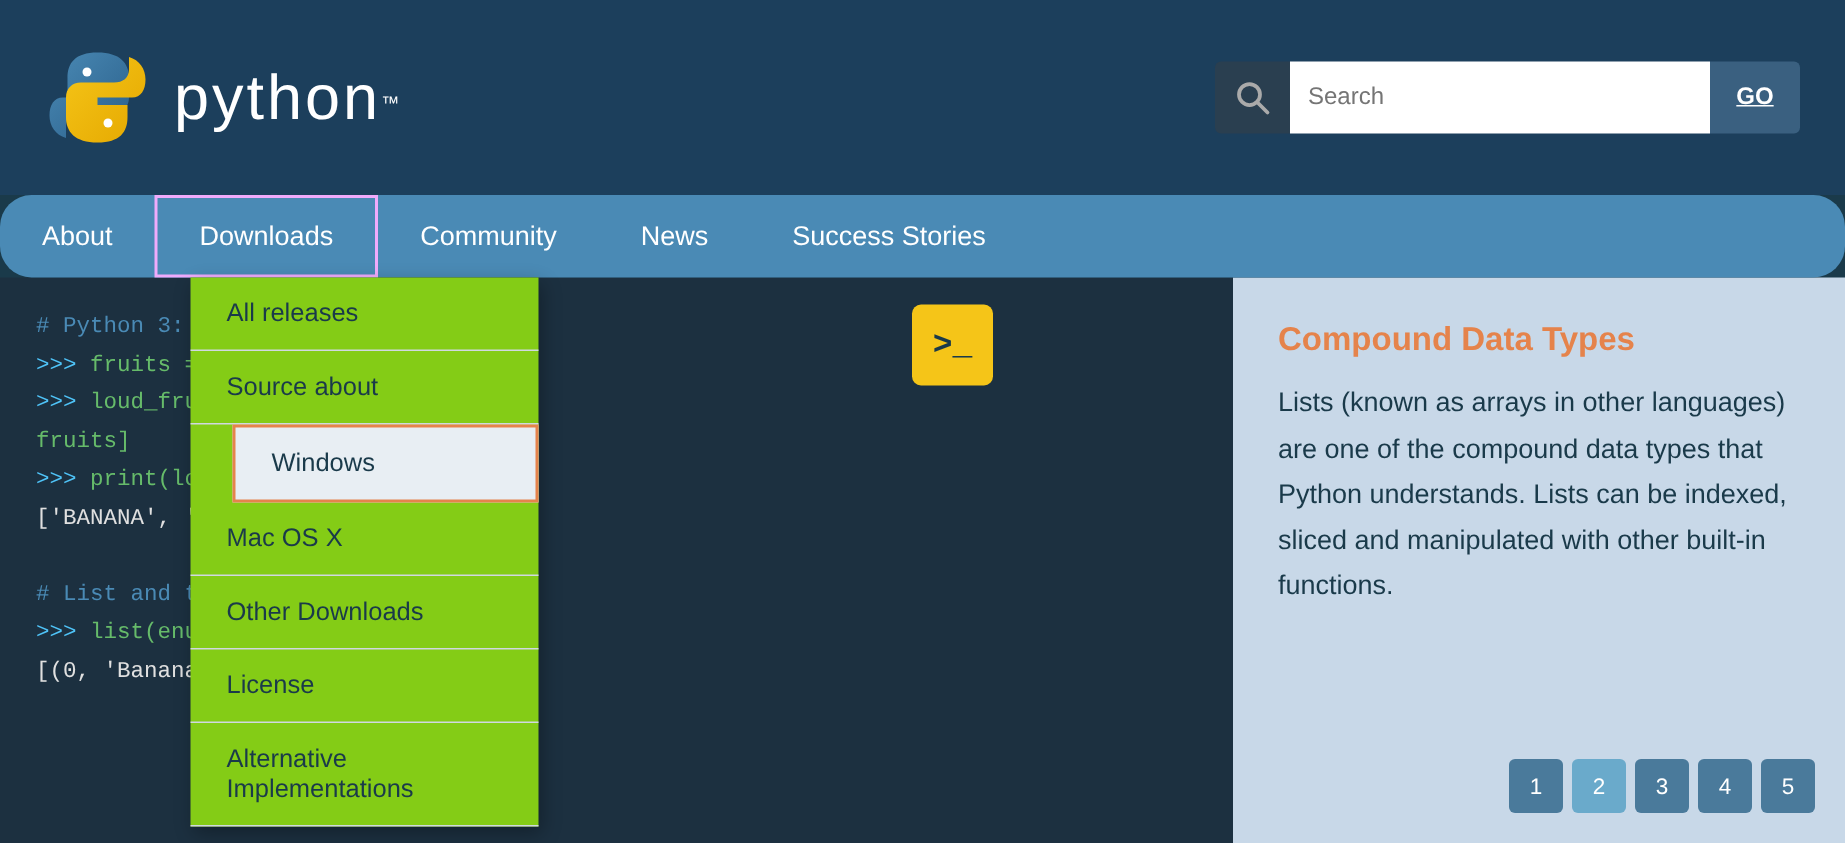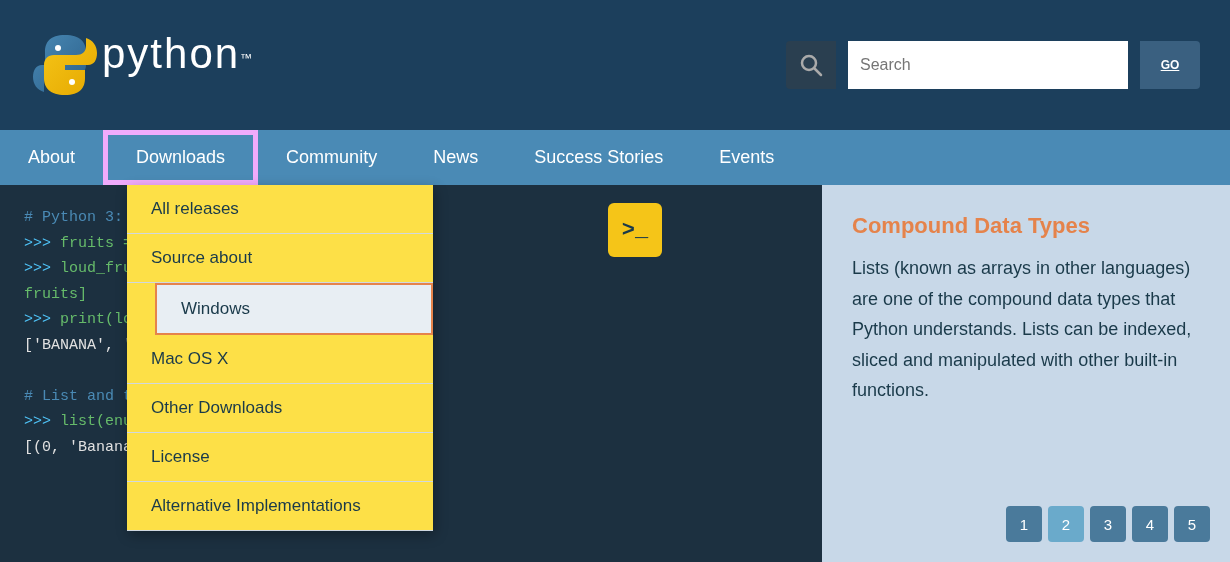--- a/index.html
+++ b/index.html
@@ -9,41 +9,41 @@
     .header {
       background: #1c3f5c;
       display: flex;
       align-items: center;
       padding: 0 30px;
       height: 130px;
       justify-content: space-between;
     }
     .logo-area {
       display: flex;
-      align-items: flex-start;
-      gap: 2px;
+      align-items: center;
+      gap: 16px;
     }
     .python-logo {
       width: 70px;
       height: 70px;
     }
     .logo-text {
       color: white;
       font-size: 42px;
       font-weight: 300;
       letter-spacing: 2px;
     }
     .logo-tm {
       font-size: 12px;
       vertical-align: super;
     }
     .search-area {
       display: flex;
       align-items: center;
-      gap: 12px;
+      gap: 0;
     }
     .search-icon-btn {
       background: #2a3f50;
       border: none;
       width: 50px;
       height: 48px;
       display: flex;
       align-items: center;
       justify-content: center;
       cursor: pointer;
@@ -58,59 +58,60 @@
       color: #999;
       outline: none;
       background: white;
     }
     .go-btn {
       background: #3a6080;
       color: white;
       border: none;
       width: 60px;
       height: 48px;
-      font-size: 12px;
+      font-size: 16px;
       font-weight: bold;
       cursor: pointer;
       border-radius: 0 4px 4px 0;
       text-decoration: underline;
     }
 
     
     .navbar {
       background: #4a8ab5;
       display: flex;
       align-items: stretch;
       height: 55px;
       position: relative;
       z-index: 100;
+      border-radius: 21px;
     }
     .nav-item {
       color: white;
       padding: 0 28px;
       display: flex;
       align-items: center;
       font-size: 18px;
       cursor: pointer;
       white-space: nowrap;
       text-decoration: none;
       position: relative;
     }
     .nav-item.active {
-      border: 5px solid #f0abfc;
+      border: 2px solid #f0abfc;
       color: white;
     }
 
     
     .dropdown {
       position: absolute;
       top: 55px;
       left: 127px;
-      background: #fde047;
-      width: 306px;
+      background: #84cc16;
+      width: 232px;
       box-shadow: 2px 4px 12px rgba(0,0,0,0.3);
       z-index: 200;
     }
     .dropdown-item {
       padding: 14px 24px;
       font-size: 17px;
       color: #1a3a4a;
       cursor: pointer;
       border-bottom: 1px solid #d0d8e0;
     }
@@ -249,21 +250,20 @@
     <button class="go-btn">GO</button>
   </div>
 </div>
 
 <nav class="navbar">
   <a class="nav-item">About</a>
   <a class="nav-item active">Downloads</a>
   <a class="nav-item">Community</a>
   <a class="nav-item">News</a>
   <a class="nav-item">Success Stories</a>
-  <a class="nav-item">Events</a>
 
   <div class="dropdown">
     <div class="dropdown-item">All releases</div>
     <div class="dropdown-item">Source about</div>
     <div class="dropdown-item highlighted">Windows</div>
     <div class="dropdown-item">Mac OS X</div>
     <div class="dropdown-item">Other Downloads</div>
     <div class="dropdown-item">License</div>
     <div class="dropdown-item">Alternative Implementations</div>
   </div>

